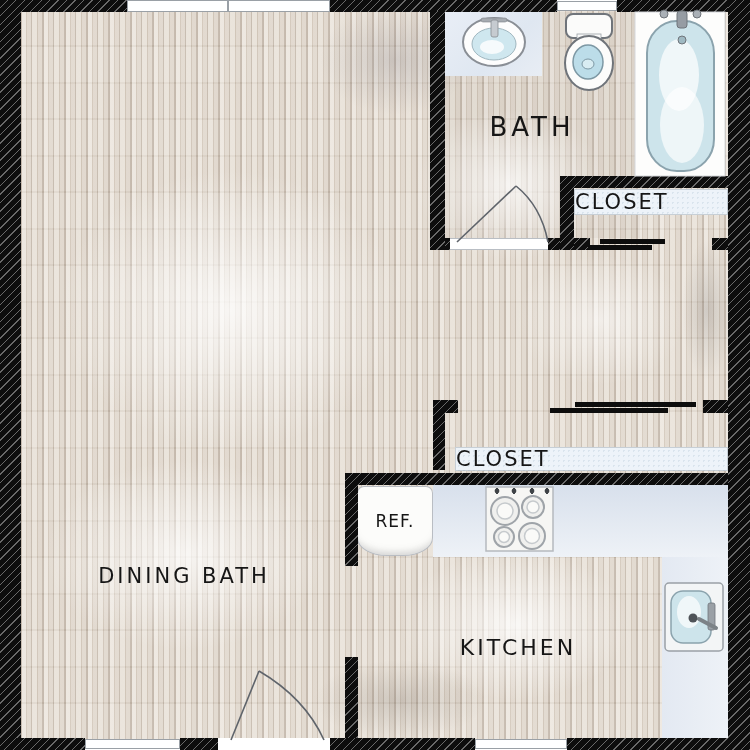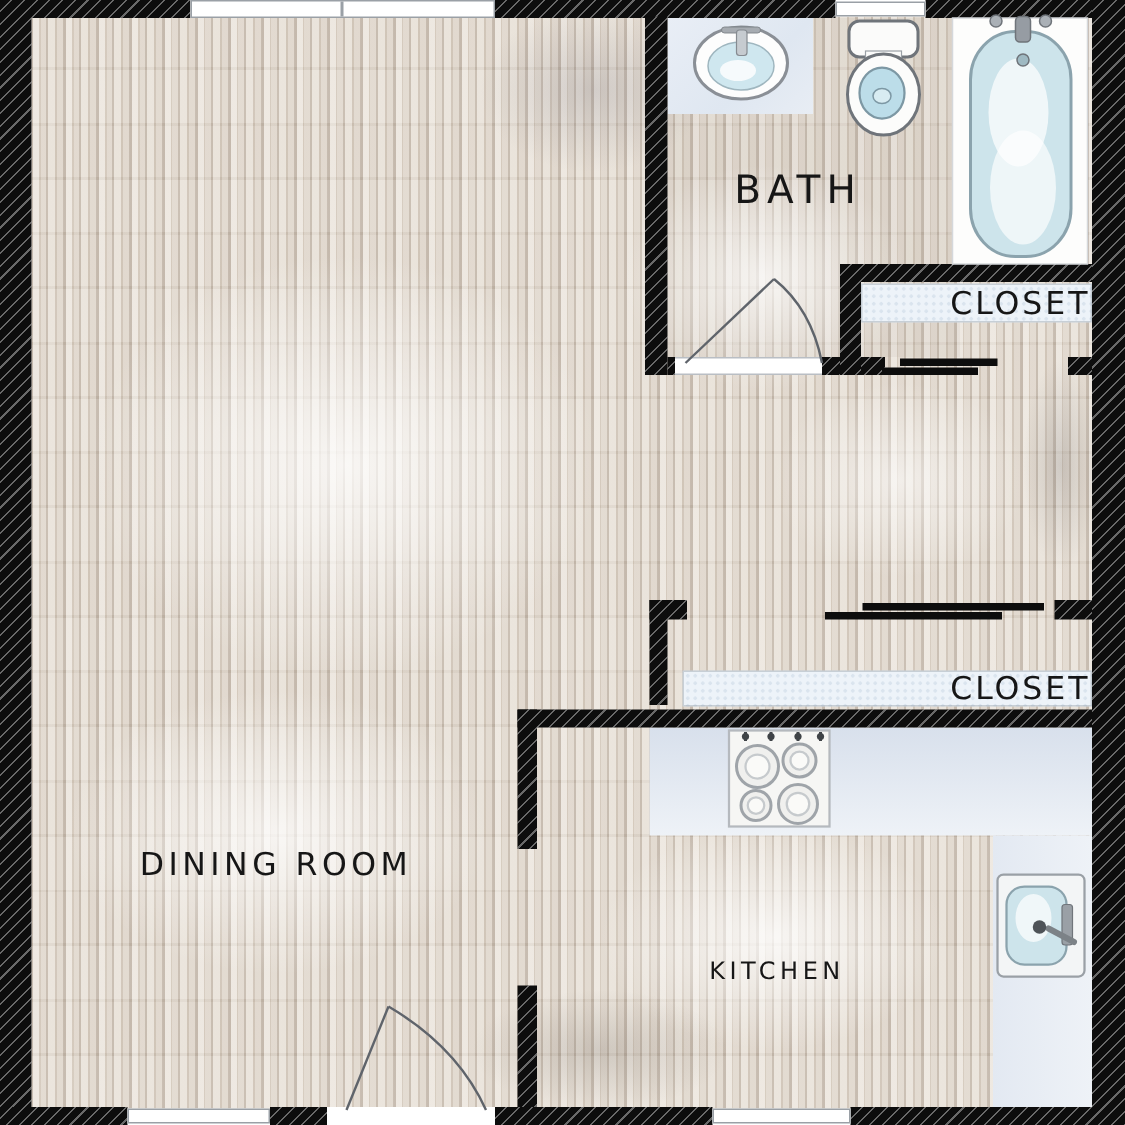--- a/index.html
+++ b/index.html
@@ -48,36 +48,36 @@
   .vanity{left:445px;top:11px;width:97px;height:65px;
     background:linear-gradient(135deg,#e9eef6,#dfe7f1 60%,#e8edf4);}
   .counter-top{left:433px;top:485px;width:295px;height:72px;
     background:linear-gradient(180deg,#d8e0ec,#eef2f7);}
   .counter-right{left:662px;top:557px;width:66px;height:181px;
     background:linear-gradient(90deg,#e3e9f2,#eef2f7);}
 
   .band{background:#edf3f9;
     background-image:radial-gradient(rgba(150,175,200,0.22) 1px, rgba(0,0,0,0) 1px);
     background-size:5px 5px;
-    display:flex;align-items:center;justify-content:flex-end;z-index:12;
+    display:flex;align-items:center;justify-content:flex-start;z-index:12;
     border:1px solid rgba(130,140,150,0.35);}
 
   .refbox{left:357px;top:486px;width:76px;height:70px;background:#fcfcfa;
     border:1.5px solid #b9bdc3;border-radius:7px 7px 30px 30px / 7px 7px 18px 18px;
     box-shadow:inset 0 -9px 7px -6px rgba(140,140,140,0.35);
     display:flex;align-items:center;justify-content:center;z-index:12;}
   .dwbox{left:662px;top:655px;width:65px;height:64px;background:rgba(244,247,250,0.75);
     border:2px dashed #5c6166;display:flex;align-items:center;justify-content:center;z-index:12;}
 
   .label{color:#161616;z-index:60;white-space:nowrap;}
   .room-label{transform:translate(-50%,-50%);letter-spacing:3px;}
   .txt-living{left:226px;top:204px;font-size:21px;}
   .txt-dining{left:184px;top:576px;font-size:21px;}
   .txt-bath{left:532px;top:127px;font-size:26px;letter-spacing:4px;}
-  .txt-kitchen{left:518px;top:647px;font-size:16px;}
+  .txt-kitchen{left:518px;top:647px;font-size:22px;}
   .txt-closet{font-size:21px;letter-spacing:2px;color:#161616;}
   .txt-ref{font-size:17px;letter-spacing:1px;color:#161616;}
   .txt-dw{font-size:15px;letter-spacing:1px;color:#161616;}
 
   svg.fixtures{position:absolute;left:0;top:0;z-index:50;pointer-events:none;}
 </style>
 </head>
 <body>
 
 <div class="plan">
@@ -97,20 +97,23 @@
   <div class="abs surface counter-top"></div>
   <div class="abs surface counter-right"></div>
 
   <div class="abs band" style="left:574px;top:189px;width:154px;height:26px;">
     <span class="txt-closet">CLOSET</span>
   </div>
   <div class="abs band" style="left:455px;top:447px;width:273px;height:24px;">
     <span class="txt-closet">CLOSET</span>
   </div>
 
+  <div class="abs refbox">
+    <span class="txt-ref">REF.</span>
+  </div>
 
   <div class="abs wall" style="left:0;top:0;width:127px;height:12px;"></div>
   <div class="abs wall" style="left:330px;top:0;width:227px;height:12px;"></div>
   <div class="abs wall" style="left:617px;top:0;width:133px;height:12px;"></div>
   <div class="abs wall" style="left:0;top:0;width:21px;height:750px;"></div>
   <div class="abs wall" style="left:728px;top:0;width:22px;height:750px;"></div>
   <div class="abs wall" style="left:0;top:738px;width:85px;height:12px;"></div>
   <div class="abs wall" style="left:180px;top:738px;width:38px;height:12px;"></div>
   <div class="abs wall" style="left:330px;top:738px;width:145px;height:12px;"></div>
   <div class="abs wall" style="left:567px;top:738px;width:183px;height:12px;"></div>
@@ -206,17 +209,17 @@
       <path d="M457,242 L516,186"></path>
       <path d="M516,186 Q541,206 548,242"></path>
     </g>
 
     <g fill="none" stroke="#5f646b" stroke-width="1.6">
       <path d="M231,740 L259,671"></path>
       <path d="M259,671 Q305,698 324,740"></path>
     </g>
   </svg>
 
-  <div class="abs label room-label txt-dining">DINING ROOM</div>
+  <div class="abs label room-label txt-dining">DINING BATH</div>
   <div class="abs label room-label txt-bath">BATH</div>
   <div class="abs label room-label txt-kitchen">KITCHEN</div>
 
 </div>
 
 </body></html>

